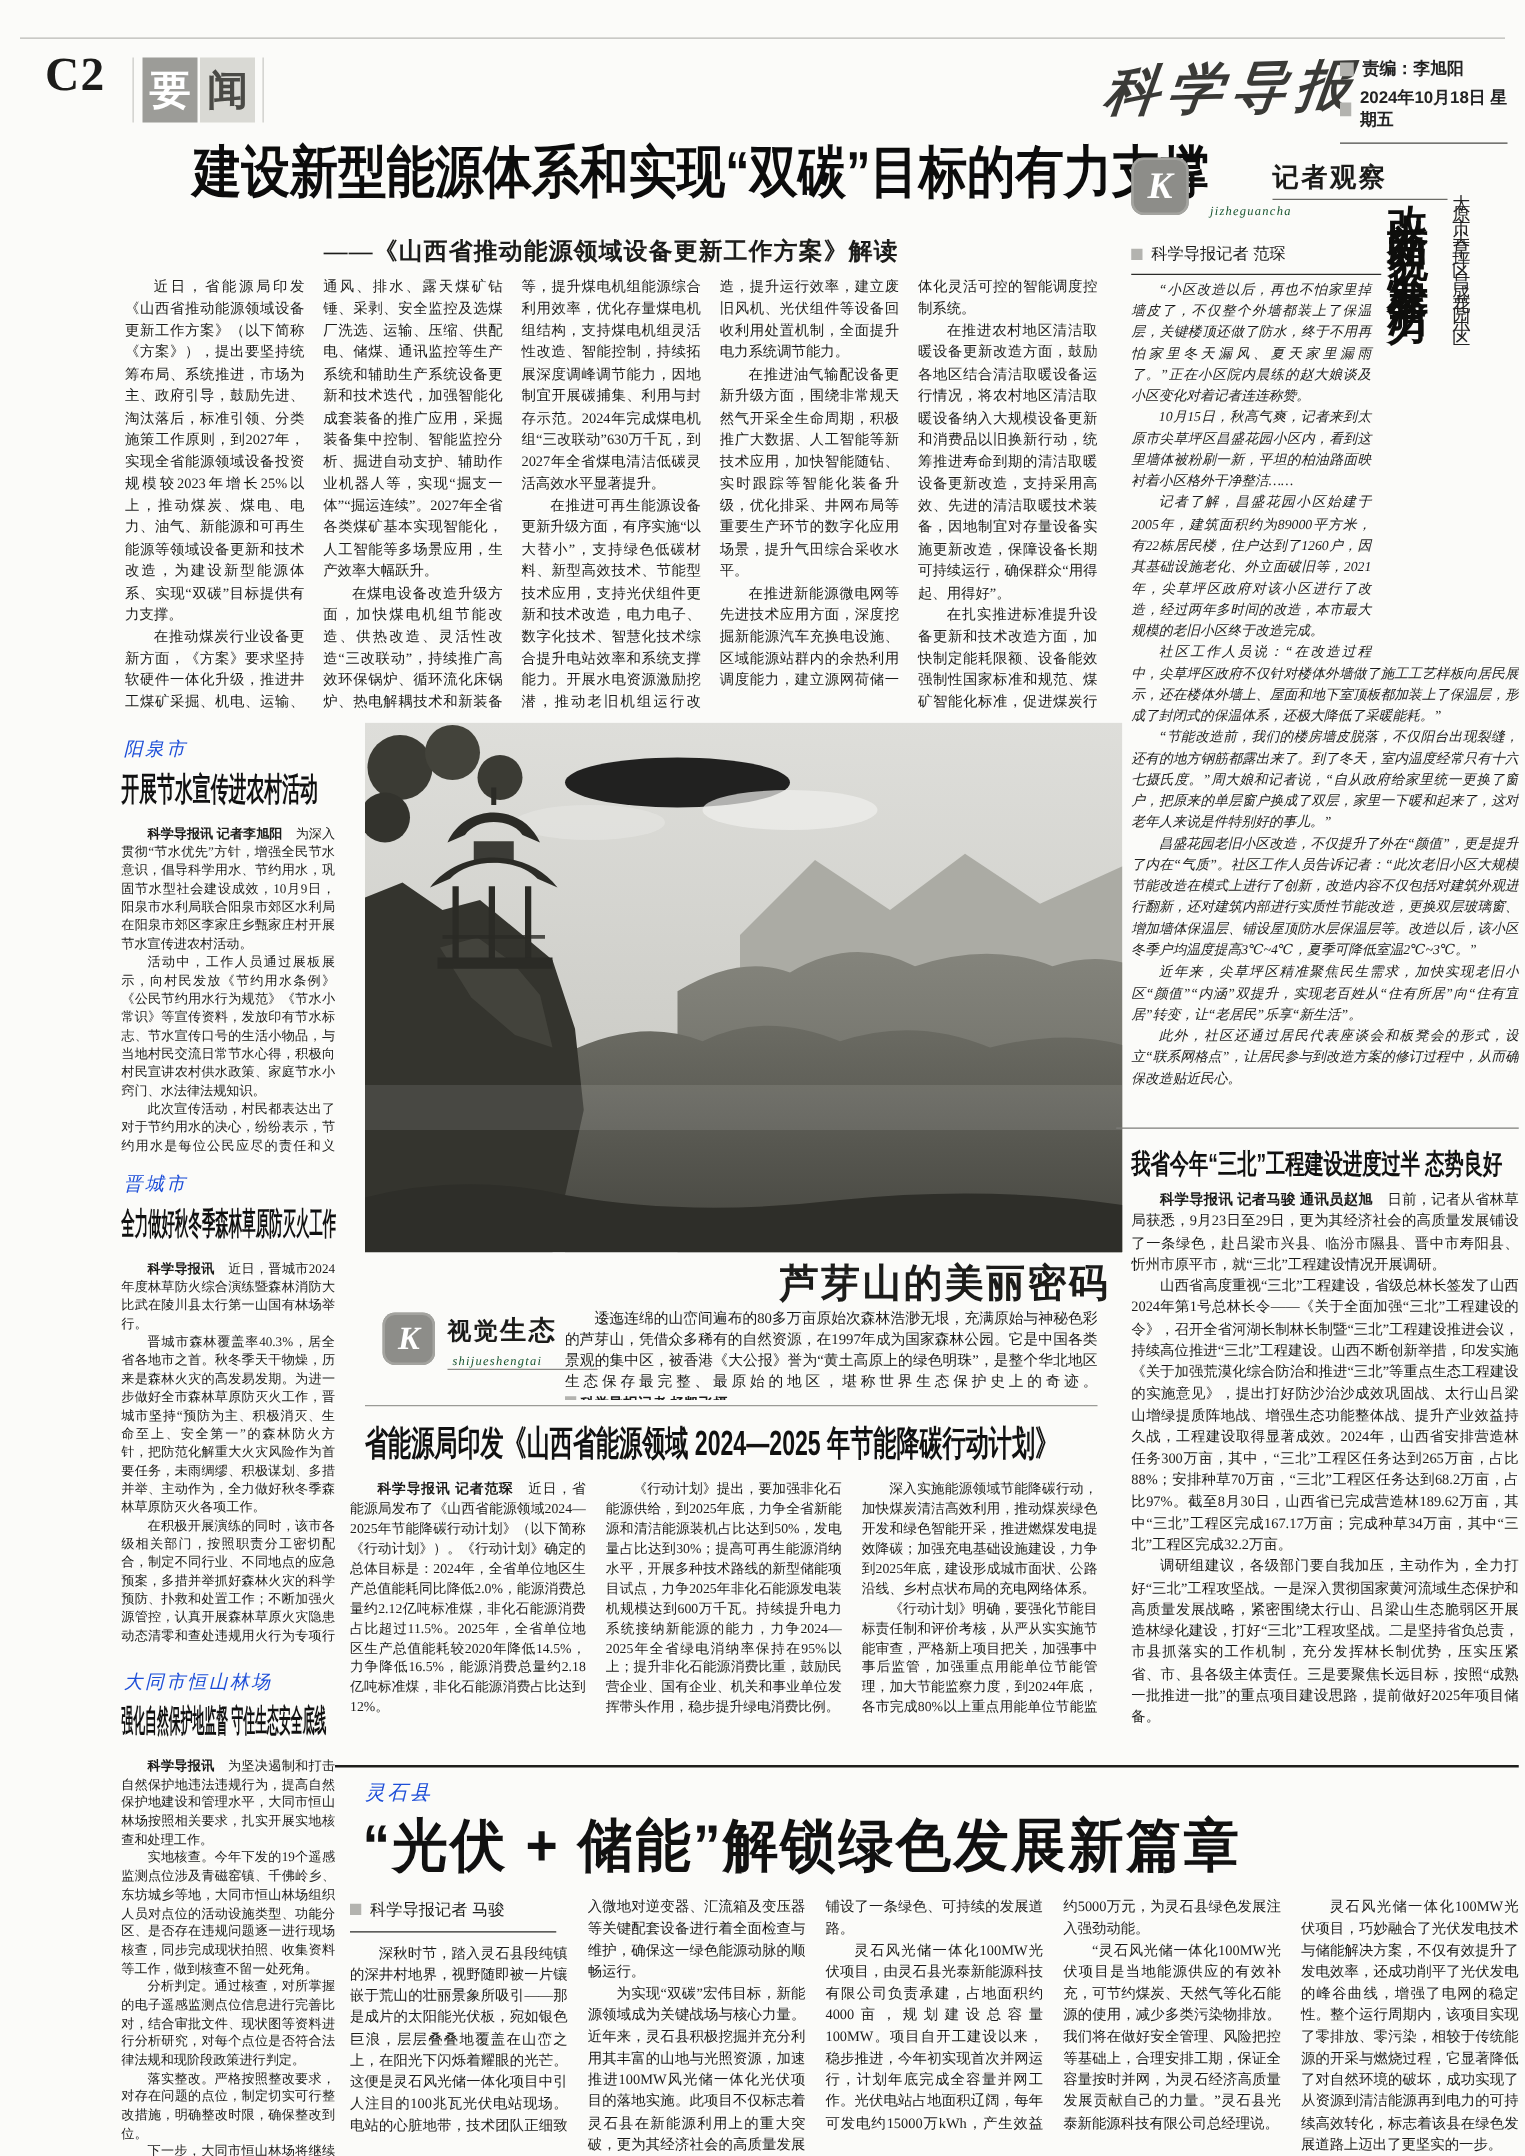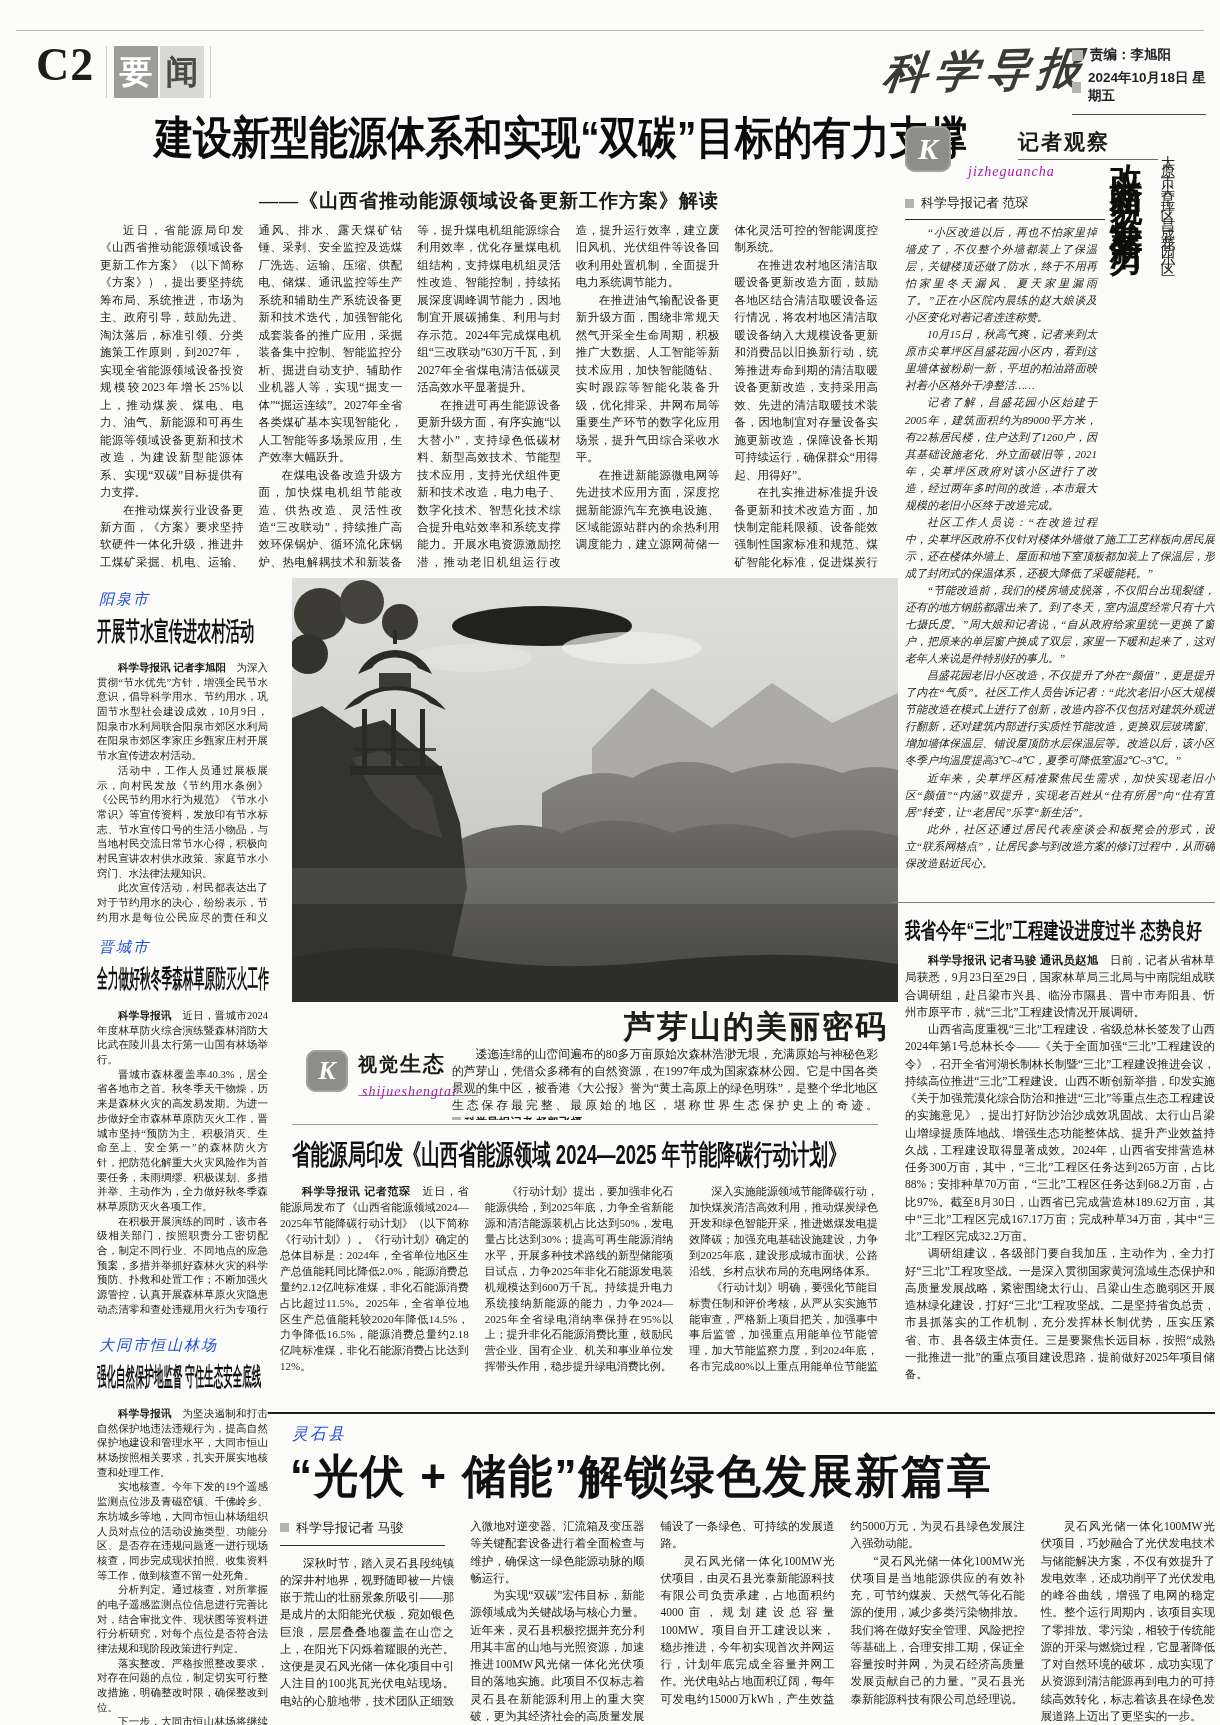--- a/index.html
+++ b/index.html
@@ -2,21 +2,21 @@
 <html><head>
 <meta charset="utf-8">
 <style>
   html,body{margin:0;padding:0;background:#8a8a88;}
   .page{position:relative;width:1220px;height:1725px;margin:0 auto;background:#fbfbf9;
         font-family:"Liberation Serif","DejaVu Serif",serif;color:#1c1c1a;overflow:hidden;}
   .abs{position:absolute;}
   .hairline{border-top:1px solid #b9b9b5;height:0;}
   .vline{width:1px;background:#c9c9c5;}
   
-  .c2{font-size:46px;font-weight:bold;letter-spacing:1px;}
+  .c2{font-size:38px;font-weight:bold;letter-spacing:1px;}
   .badge{width:44px;height:52px;text-align:center;line-height:52px;font-family:"Liberation Sans",sans-serif;
          font-weight:900;font-size:33px;}
   .badge.dark{background:#9c9c98;color:#ffffff;}
   .badge.lite{background:#d9d9d4;color:#4a4a46;}
   .masthead{font-style:italic;font-weight:900;font-size:44px;letter-spacing:7px;color:#3a3a37;
             transform:skewX(-8deg) rotate(-1.5deg);transform-origin:left bottom;}
   .infoline{font-size:13.5px;font-weight:bold;color:#222;display:flex;align-items:center;gap:7px;
             font-family:"Liberation Sans",sans-serif;margin-bottom:5px;}
   .sq{display:inline-block;width:11px;height:11px;background:#b3b3af;}
   .sq.small{width:9px;height:9px;}
@@ -29,21 +29,21 @@
   
   .bodytxt{text-align:justify;overflow:hidden;}
   .bodytxt p{margin:0;text-indent:2em;}
   .cols5{column-count:5;column-gap:15px;}
   .cols3{column-count:3;column-gap:16px;}
   .lead-bold{font-weight:bold;font-family:"Liberation Sans",sans-serif;}
   
   .klogo{width:46px;height:46px;background:#8d8d89;border-radius:10px;color:#fff;display:flex;
          align-items:center;justify-content:center;font:italic 900 30px "Liberation Serif",serif;box-shadow:inset 0 0 0 2px #a3a39f;}
   .obslogo-title{font-family:"Liberation Sans",sans-serif;font-weight:900;font-size:21px;letter-spacing:2px;}
-  .pinyin{font-style:italic;font-size:14px;color:#a21caf;letter-spacing:1px;}
+  .pinyin{font-style:italic;font-size:10px;color:#14532d;letter-spacing:1px;}
   .byline{font-family:"Liberation Sans",sans-serif;font-weight:normal;font-size:13px;display:flex;align-items:center;gap:7px;
           border-bottom:1px solid #2b2b29;padding-bottom:7px;}
   .vtitle{display:flex;flex-direction:row;gap:10px;}
   .vt-main{writing-mode:vertical-rl;font-family:"Liberation Sans",sans-serif;font-weight:900;font-size:33px;
            letter-spacing:7px;color:#0e0e0c;}
   .vt-kicker{writing-mode:vertical-rl;font-size:14.5px;letter-spacing:9px;padding-top:6px;color:#222;}
   .obs-spacer{float:right;width:118px;height:302px;}
   
   .cap-title{font-family:"Liberation Sans",sans-serif;font-weight:800;font-size:31px;text-align:right;letter-spacing:2px;}
   .credit{white-space:nowrap;font-family:"Liberation Sans",sans-serif;font-size:11.5px;}
@@ -211,21 +211,21 @@
     <div>
         <p>《行动计划》提出，要加强非化石能源供给，到2025年底，力争全省新能源和清洁能源装机占比达到50%，发电量占比达到30%；提高可再生能源消纳水平，开展多种技术路线的新型储能项目试点，力争2025年非化石能源发电装机规模达到600万千瓦。持续提升电力系统接纳新能源的能力，力争2024—2025年全省绿电消纳率保持在95%以上；提升非化石能源消费比重，鼓励民营企业、国有企业、机关和事业单位发挥带头作用，稳步提升绿电消费比例。</p>
         <p>深入实施能源领域节能降碳行动，加快煤炭清洁高效利用，推动煤炭绿色开发和绿色智能开采，推进燃煤发电提效降碳；加强充电基础设施建设，力争到2025年底，建设形成城市面状、公路沿线、乡村点状布局的充电网络体系。</p>
         <p>《行动计划》明确，要强化节能目标责任制和评价考核，从严从实实施节能审查，严格新上项目把关，加强事中事后监管，加强重点用能单位节能管理，加大节能监察力度，到2024年底，各市完成80%以上重点用能单位节能监察；到2025年底，实现重点用能单位节能监察全覆盖。</p>
       </div>
   </div>
 
   <div class="abs hairline" style="left:893px;top:902px;width:322px;border-color:#7e7e7a;"></div>
   <div class="abs cond" style="left:905px;top:916px;font-size:22px;transform:scaleX(.70);">我省今年“三北”工程建设进度过半 态势良好</div>
   <div class="abs bodytxt" style="left:905px;top:952px;width:310px;height:446px;font-size:11.5px;line-height:1.5;">
-    <p><b class="lead-bold">科学导报讯 记者马骏 通讯员赵旭</b>　<span>日前，记者从省林草局获悉，9月23日至29日，国家林草局三北局与中南院组成联合调研组，赴吕梁市兴县、临汾市隰县、晋中市寿阳县、忻州市原平市，就“三北”工程建设情况开展调研。</span></p>
+    <p><b class="lead-bold">科学导报讯 记者马骏 通讯员赵旭</b>　<span>日前，记者从省林草局获悉，9月23日至29日，更为其经济社会的高质量发展铺设了一条绿色，赴吕梁市兴县、临汾市隰县、晋中市寿阳县、忻州市原平市，就“三北”工程建设情况开展调研。</span></p>
     <div>
         <p>山西省高度重视“三北”工程建设，省级总林长签发了山西2024年第1号总林长令——《关于全面加强“三北”工程建设的令》，召开全省河湖长制林长制暨“三北”工程建设推进会议，持续高位推进“三北”工程建设。山西不断创新举措，印发实施《关于加强荒漠化综合防治和推进“三北”等重点生态工程建设的实施意见》，提出打好防沙治沙成效巩固战、太行山吕梁山增绿提质阵地战、增强生态功能整体战、提升产业效益持久战，工程建设取得显著成效。2024年，山西省安排营造林任务300万亩，其中，“三北”工程区任务达到265万亩，占比88%；安排种草70万亩，“三北”工程区任务达到68.2万亩，占比97%。截至8月30日，山西省已完成营造林189.62万亩，其中“三北”工程区完成167.17万亩；完成种草34万亩，其中“三北”工程区完成32.2万亩。</p>
         <p>调研组建议，各级部门要自我加压，主动作为，全力打好“三北”工程攻坚战。一是深入贯彻国家黄河流域生态保护和高质量发展战略，紧密围绕太行山、吕梁山生态脆弱区开展造林绿化建设，打好“三北”工程攻坚战。二是坚持省负总责，市县抓落实的工作机制，充分发挥林长制优势，压实压紧省、市、县各级主体责任。三是要聚焦长远目标，按照“成熟一批推进一批”的重点项目建设思路，提前做好2025年项目储备。</p>
       </div>
   </div>
 
   <div class="abs" style="left:268px;top:1412px;width:947px;border-top:2px solid #1e1e1c;"></div>
   <div class="abs kicker" style="left:292px;top:1424px;font-size:16px;">灵石县</div>
   <div class="abs cond" style="left:290px;top:1446px;font-size:46px;transform:scaleX(.96);letter-spacing:2px;">“光伏 + 储能”解锁绿色发展新篇章</div>
   <div class="abs bodytxt cols5" style="left:280px;top:1518px;width:935px;height:207px;font-size:11.5px;line-height:1.5;column-gap:16px;">

